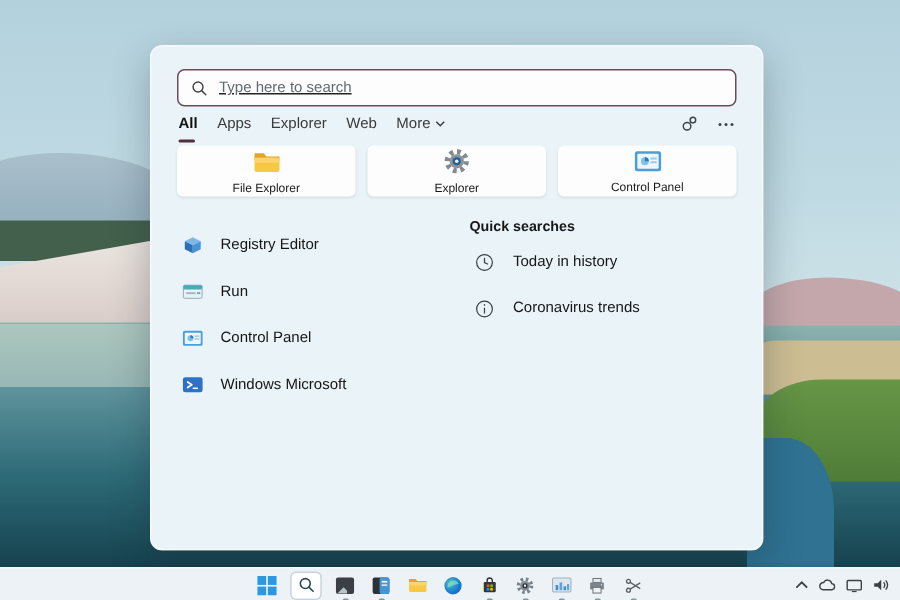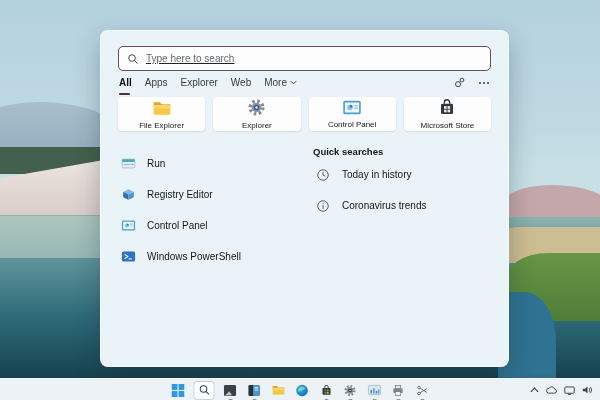--- a/index.html
+++ b/index.html
@@ -171,58 +171,45 @@
             <rect x="1.5" y="2" width="21" height="16" rx="2" fill="#4a9fd8"></rect>
             <rect x="3.5" y="4" width="17" height="12" rx="1" fill="#eef6fb"></rect>
             <circle cx="9.5" cy="10" r="3.2" fill="#7fc3ea"></circle>
             <path d="M9.5 10 L9.5 6.8 A3.2 3.2 0 0 1 12.7 10 Z" fill="#2e77b8"></path>
             <rect x="14" y="7" width="5" height="1.6" fill="#9fc9e6"></rect>
             <rect x="14" y="10" width="5" height="1.6" fill="#9fc9e6"></rect>
           </svg>
       </span>
       <span class="tile-label">Control Panel</span>
     </div>
-    <div class="tile">
-      <span>
-        <svg width="18" height="19" viewBox="0 0 24 24">
-            <path d="M8.5 7V5.2a3.5 3.5 0 0 1 7 0V7" stroke="#2b2f33" stroke-width="1.8" fill="none"></path>
-            <rect x="4" y="7" width="16" height="13.5" rx="1.6" fill="#33373c"></rect>
-            <rect x="8" y="10.2" width="3.5" height="3.5" fill="#f2f2f2"></rect>
-            <rect x="12.7" y="10.2" width="3.5" height="3.5" fill="#e8e8e8"></rect>
-            <rect x="8" y="14.9" width="3.5" height="3.5" fill="#e0e0e0"></rect>
-            <rect x="12.7" y="14.9" width="3.5" height="3.5" fill="#efefef"></rect>
-          </svg>
-      </span>
-      <span class="tile-label">Microsoft Store</span>
-    </div>
   </div>
 
   <div class="cols">
     <div class="col-left">
       <div class="list">
+        <div class="list-item">
+          <span class="li-icon">
+            <svg width="15" height="15" viewBox="0 0 24 24">
+                <polygon points="12,3.5 20.5,7.8 12,12 3.5,7.8" fill="#7db8e8"></polygon>
+                <polygon points="3.5,7.8 12,12 12,20.5 3.5,16.2" fill="#2e6fb4"></polygon>
+                <polygon points="20.5,7.8 12,12 12,20.5 20.5,16.2" fill="#4a94d4"></polygon>
+              </svg>
+          </span>
+          <span>Registry Editor</span>
+        </div>
         <div class="list-item">
           <span class="li-icon">
             <svg width="15" height="13" viewBox="0 0 24 20">
                 <rect x="2" y="3" width="20" height="14" rx="1.5" fill="#e9f0f3" stroke="#8fa9b4" stroke-width="1"></rect>
                 <rect x="2" y="3" width="20" height="4.5" rx="1.5" fill="#4aa9b8"></rect>
                 <rect x="5" y="10.5" width="10" height="2" fill="#9fb6c0"></rect>
                 <rect x="16.5" y="10.5" width="3.5" height="2" fill="#6fa3ae"></rect>
               </svg>
           </span>
           <span>Run</span>
-        </div>
-        <div class="list-item">
-          <span class="li-icon">
-            <svg width="15" height="15" viewBox="0 0 24 24">
-                <polygon points="12,3.5 20.5,7.8 12,12 3.5,7.8" fill="#7db8e8"></polygon>
-                <polygon points="3.5,7.8 12,12 12,20.5 3.5,16.2" fill="#2e6fb4"></polygon>
-                <polygon points="20.5,7.8 12,12 12,20.5 20.5,16.2" fill="#4a94d4"></polygon>
-              </svg>
-          </span>
-          <span>Registry Editor</span>
         </div>
         <div class="list-item">
           <span class="li-icon">
             <svg width="15" height="13" viewBox="0 0 24 20">
                 <rect x="1.5" y="2" width="21" height="16" rx="2" fill="#4a9fd8"></rect>
                 <rect x="3.5" y="4" width="17" height="12" rx="1" fill="#eef6fb"></rect>
                 <circle cx="9.5" cy="10" r="3.2" fill="#7fc3ea"></circle>
                 <path d="M9.5 10 L9.5 6.8 A3.2 3.2 0 0 1 12.7 10 Z" fill="#2e77b8"></path>
                 <rect x="14" y="7" width="5" height="1.6" fill="#9fc9e6"></rect>
                 <rect x="14" y="10" width="5" height="1.6" fill="#9fc9e6"></rect>
@@ -231,21 +218,21 @@
           <span>Control Panel</span>
         </div>
         <div class="list-item">
           <span class="li-icon">
             <svg width="15" height="13" viewBox="0 0 24 20">
                 <rect x="1.5" y="2" width="21" height="16" rx="2.5" fill="#2f72c4"></rect>
                 <path d="M6.5 7l4.5 3-4.5 3" stroke="#ffffff" stroke-width="1.8" fill="none" stroke-linecap="round" stroke-linejoin="round"></path>
                 <rect x="12" y="13" width="5.5" height="1.6" fill="#ffffff"></rect>
               </svg>
           </span>
-          <span>Windows PowerShell</span>
+          <span>Windows Microsoft</span>
         </div>
       </div>
     </div>
 
     <div class="col-right">
       <div class="sec-header">Quick searches</div>
       <div class="list">
         <div class="list-item">
           <span class="li-icon">
             <svg width="14" height="14" viewBox="0 0 24 24" fill="none" stroke="#3a4146" stroke-width="1.4">

